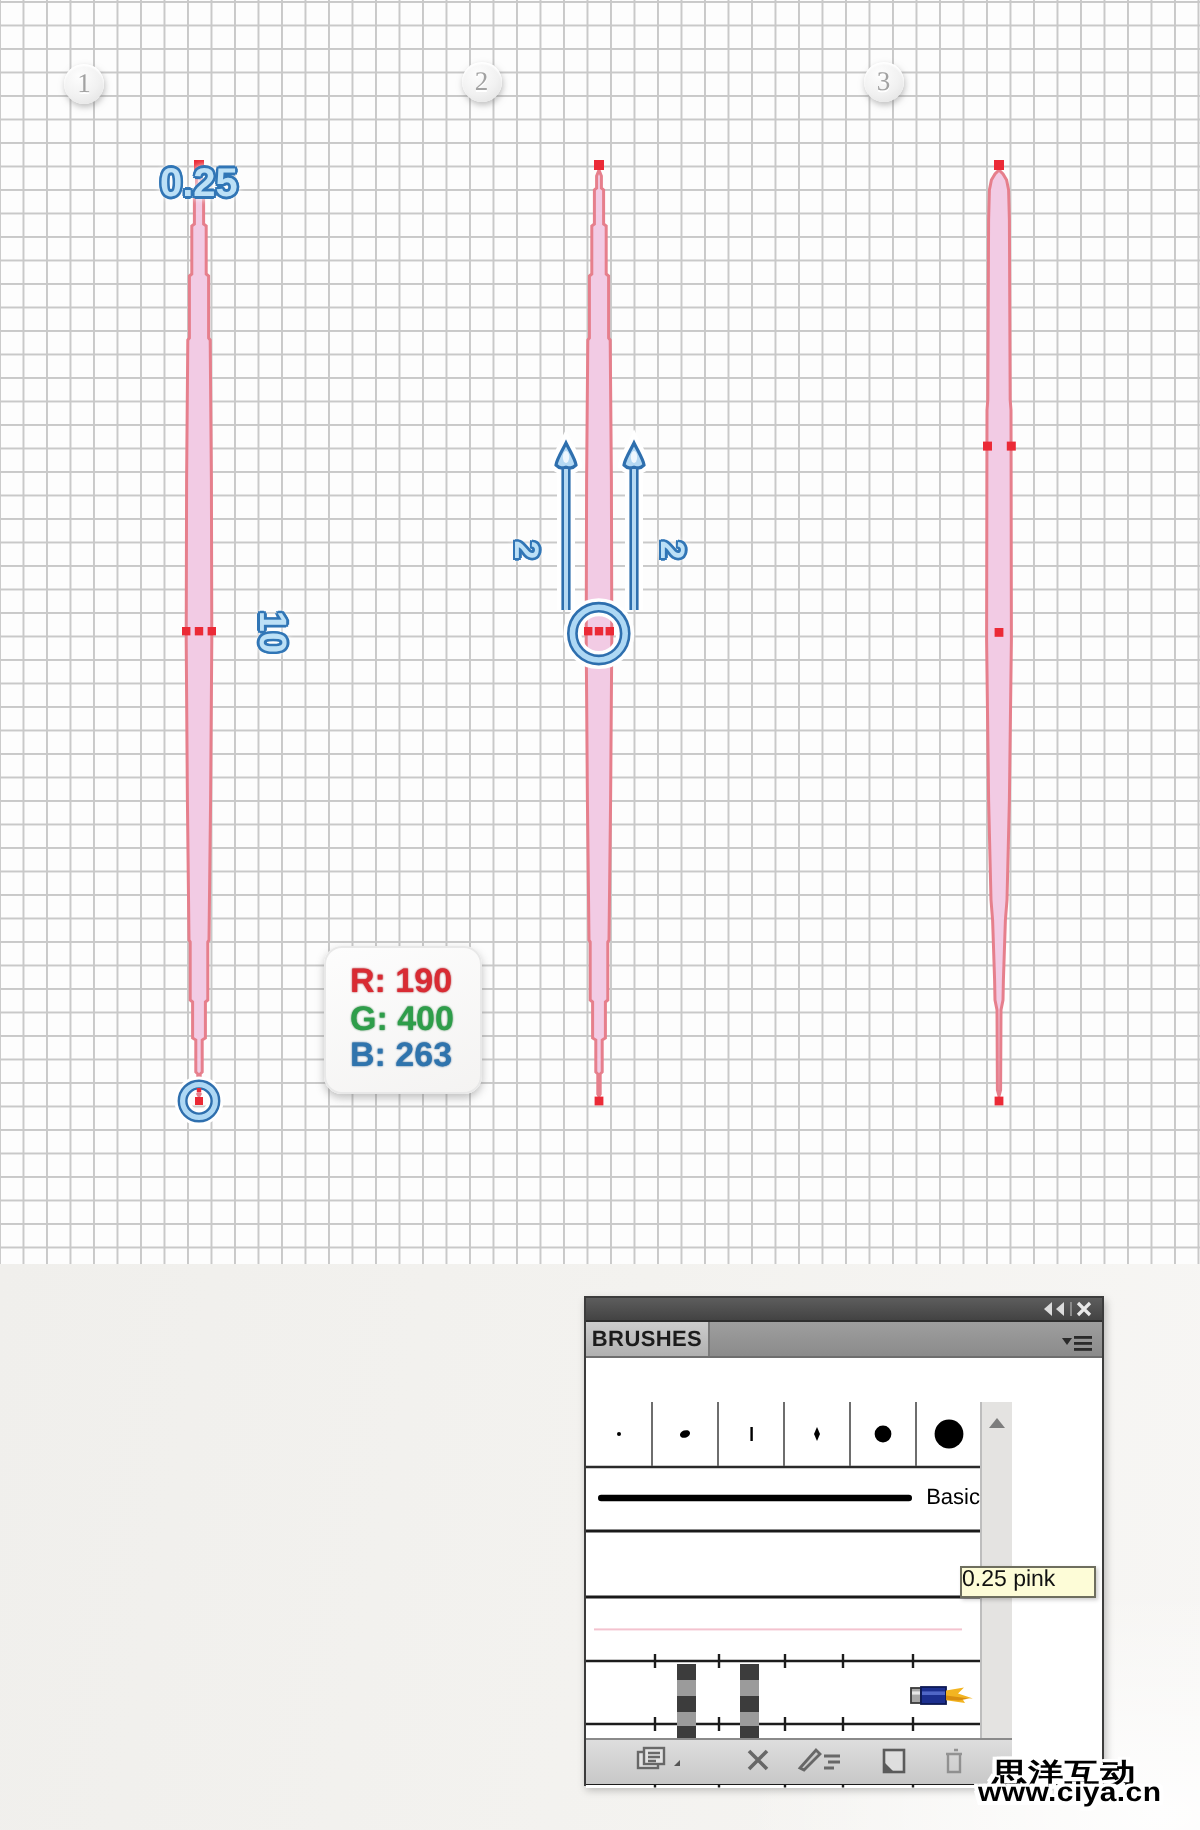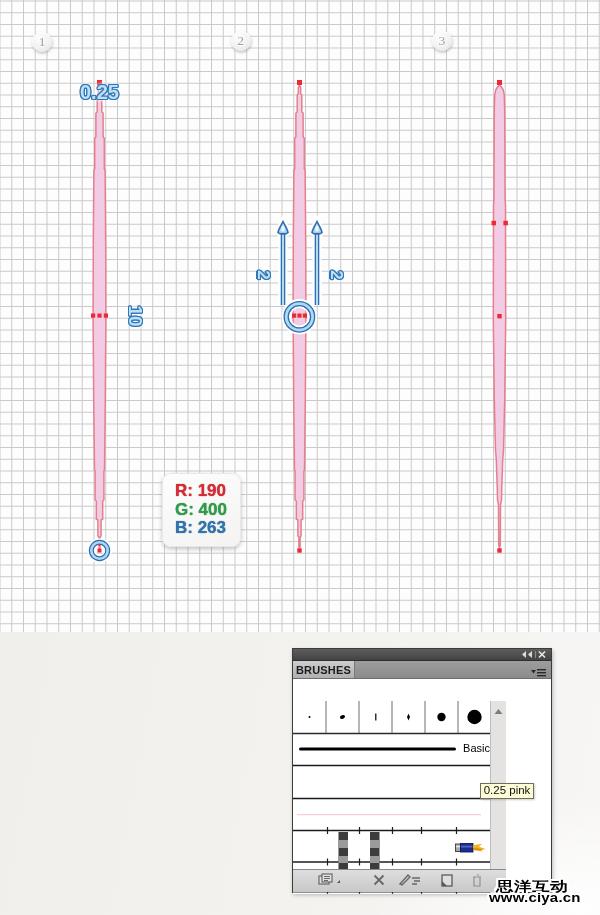--- a/index.html
+++ b/index.html
@@ -29,22 +29,22 @@
 #panel{position:absolute;left:292px;top:16px;width:260px;height:245px;background:#fff;
  border:1px solid #3c3c3c;box-sizing:border-box;box-shadow:1px 2px 4px rgba(0,0,0,0.25);}
 #ptitle{height:11px;background:linear-gradient(#5d5d5d,#434343);position:relative;border-bottom:1px solid #2e2e2e;}
 #ptabs{height:17px;background:linear-gradient(#9e9e9e,#8b8b8b);position:relative;border-bottom:1px solid #6e6e6e;}
 #ptab1{position:absolute;left:0;top:0;width:61px;height:17px;background:linear-gradient(#cdcdcd,#b0b0b0);
  border-right:1px solid #7a7a7a;color:#1c1c1c;font-size:11px;font-weight:bold;line-height:18px;text-align:center;letter-spacing:0.2px;}
 #pmenu{position:absolute;right:4px;top:3px;width:16px;height:11px;}
 #pcontent{position:absolute;left:0;top:29px;width:213px;height:193px;background:#fff;margin-top:23px;}
 #pscroll{position:absolute;right:0;top:0;width:15px;height:193px;background:#e4e3e1;border-left:1px solid #bdbdbd;}
 #pbottom{position:absolute;left:0;bottom:0;width:213px;height:22px;background:linear-gradient(#dedede,#c8c8c8);border-top:1px solid #8a8a8a;}
-#tooltip{position:absolute;left:480px;top:151px;width:54px;height:16px;background:#fdfcd7;border:1px solid #6e6e5e;
- box-sizing:border-box;font-size:11.5px;line-height:13.5px;text-align:center;white-space:nowrap;color:#111;box-shadow:1px 1px 2px rgba(0,0,0,0.2);}
+#tooltip{position:absolute;left:480px;top:151px;width:68px;height:16px;background:#fdfcd7;border:1px solid #6e6e5e;
+ box-sizing:border-box;font-size:11.5px;line-height:13.5px;text-align:left;white-space:nowrap;color:#111;box-shadow:1px 1px 2px rgba(0,0,0,0.2);}
 .wm{position:absolute;font-weight:bold;color:#000;text-shadow:
  -2px -2px 0 #fff,2px -2px 0 #fff,-2px 2px 0 #fff,2px 2px 0 #fff,
  -2px 0 0 #fff,2px 0 0 #fff,0 -2px 0 #fff,0 2px 0 #fff;}
 </style>
 </head>
 <body>
 <div id="gridarea">
 <svg width="600" height="632" viewBox="0 0 600 632">
 
   <g fill="#f2cbe4" stroke="#e67f8c" stroke-width="1.5">

